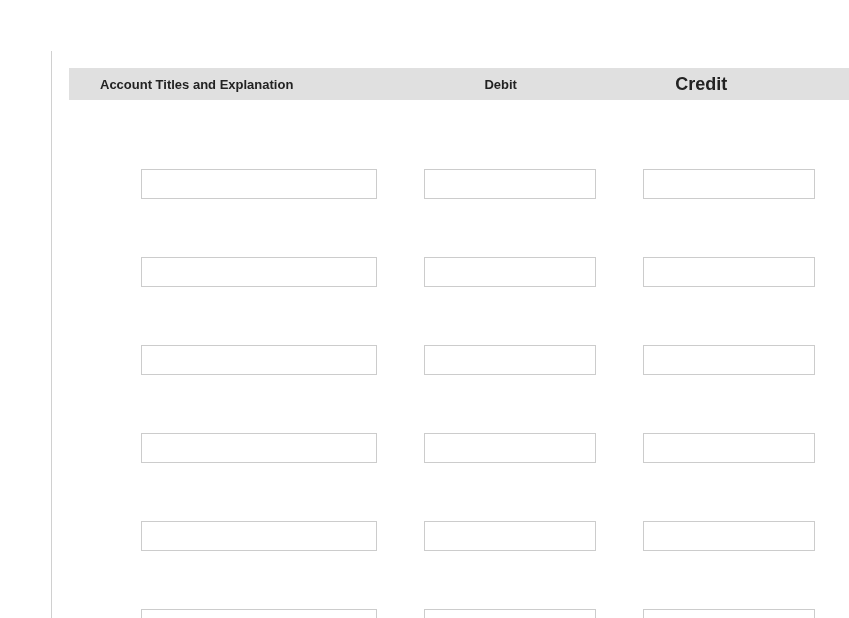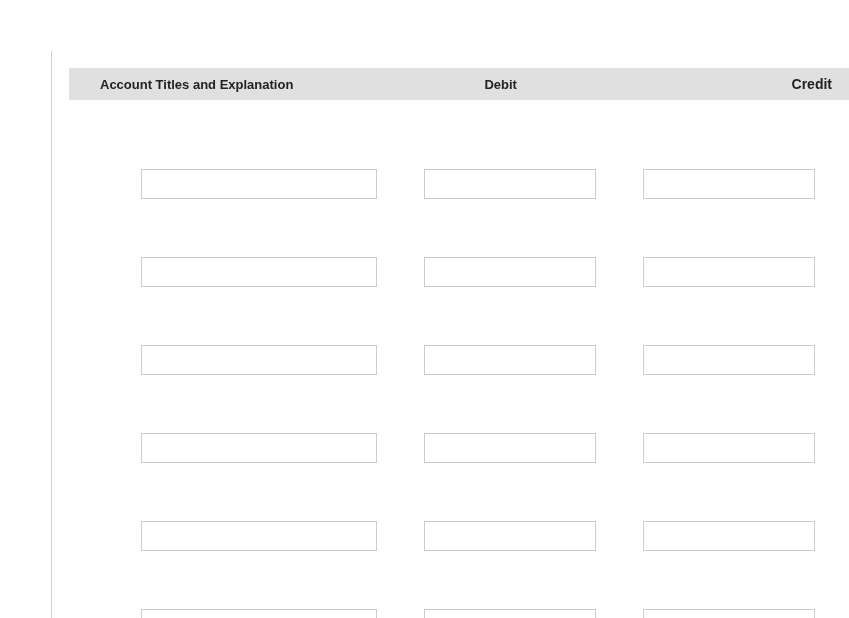--- a/index.html
+++ b/index.html
@@ -35,23 +35,23 @@
     }
     .header-debit {
       width: 196px;
       text-align: left;
       font-weight: bold;
       font-size: 13px;
       color: #222;
     }
     .header-credit {
       width: 196px;
-      text-align: right;
+      text-align: left;
       font-weight: bold;
-      font-size: 14px;
+      font-size: 18px;
       color: #222;
     }
     .rows-wrapper {
       padding-top: 18px;
     }
     .data-row {
       display: flex;
       align-items: center;
       margin-bottom: 24px;
       padding-left: 38px;

